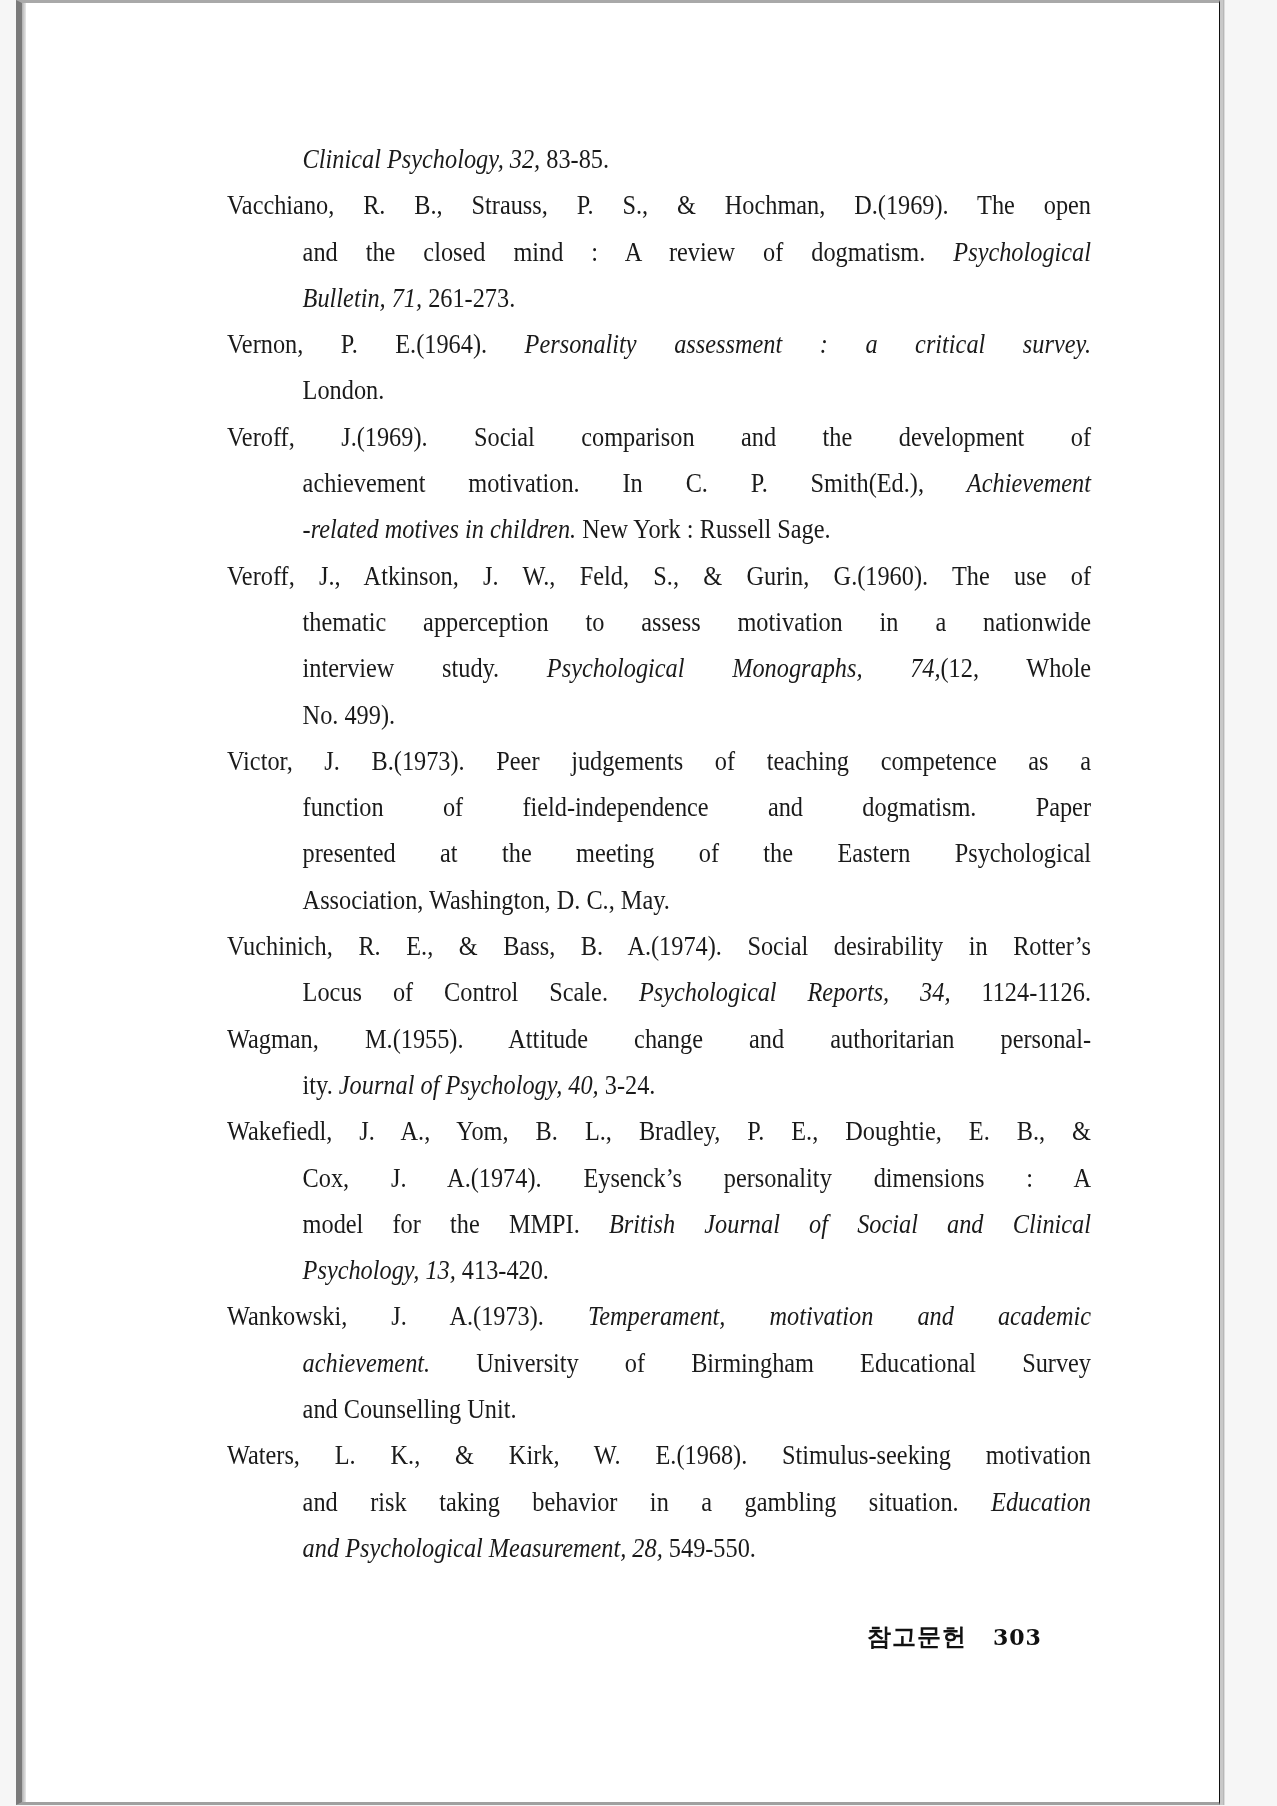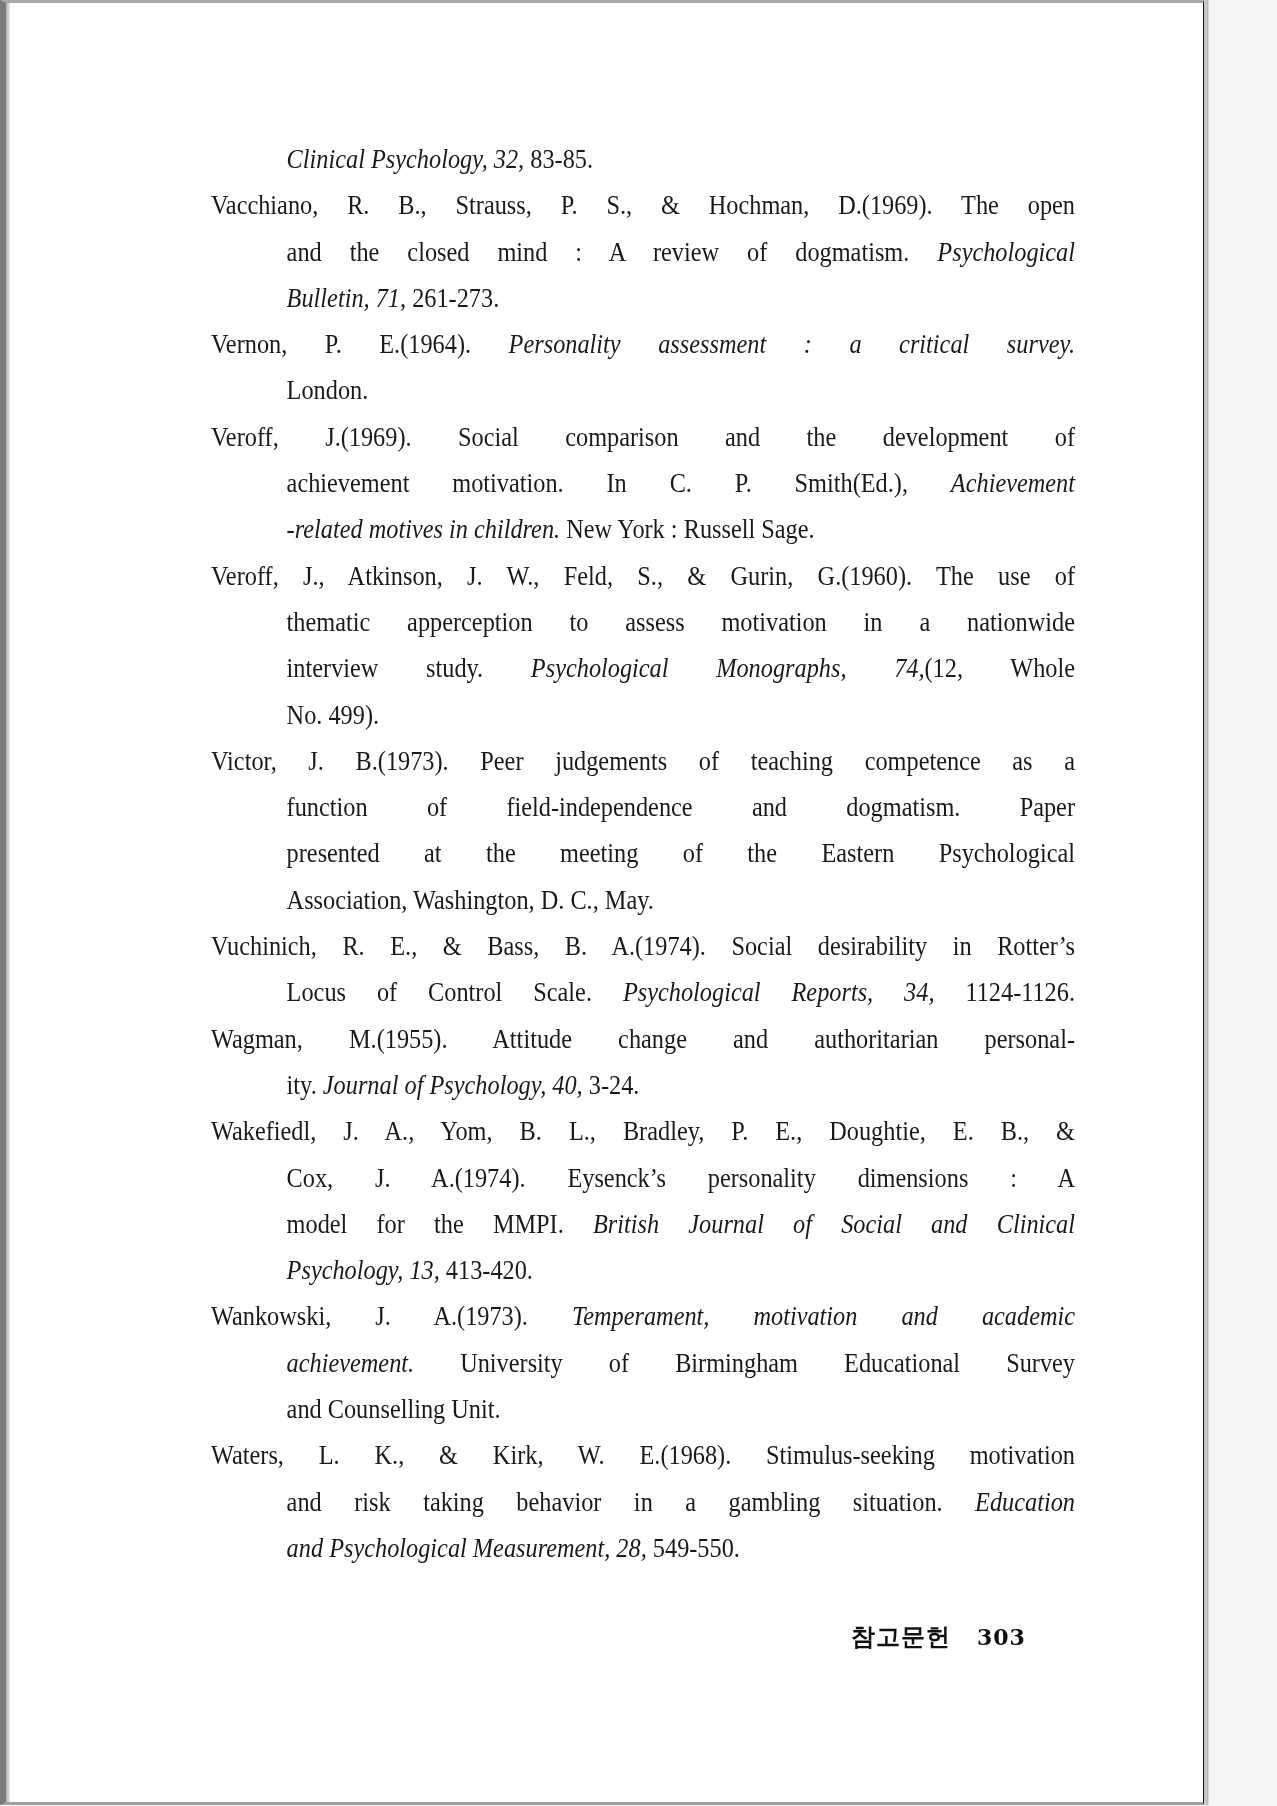--- a/index.html
+++ b/index.html
@@ -3,21 +3,21 @@
 <meta charset="utf-8">
 <style>
   html, body { margin: 0; padding: 0; }
   body {
     width: 1277px; height: 1806px;
     background: #f6f6f6;
     position: relative; overflow: hidden;
     font-family: "Liberation Serif", "DejaVu Serif", serif;
   }
   .page {
-    position: absolute; left: 0; top: 0;
+    position: absolute; left: 16px; top: 0;
     width: 1197px; height: 1799px;
     background: #ffffff;
     border-top: 3px solid #a9a9a9;
     border-left: 6px solid #7a7a7a;
     border-bottom: 3px solid #a0a0a0;
     border-right: 1px solid #111;
     box-shadow: 1px 0 0 #c8c8c8, 2px 0 0 #c8c8c8, 3px 0 0 #c8c8c8, 4px 0 0 #b8b8b8, 5px 0 0 #dcdcdc;
   }
   .page::before {
     content: ""; position: absolute; left: 0; top: 0; bottom: 0; width: 4px;

